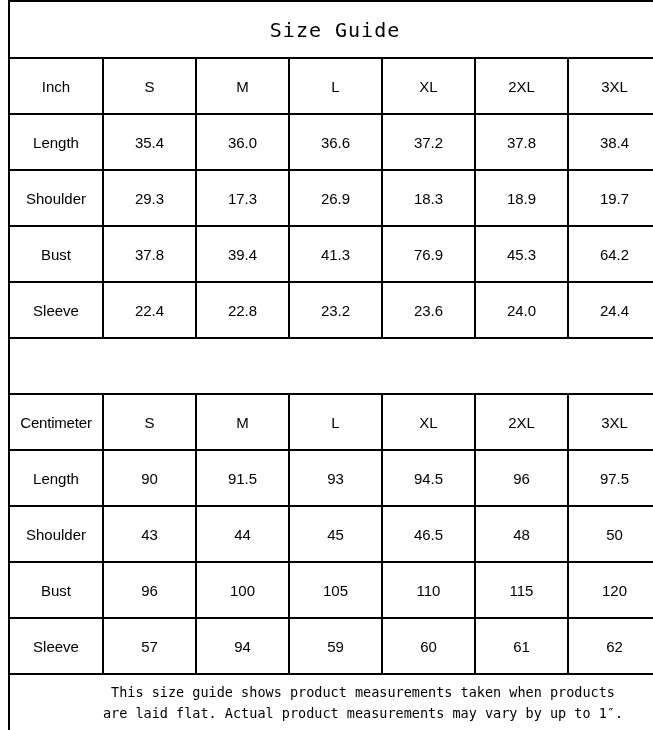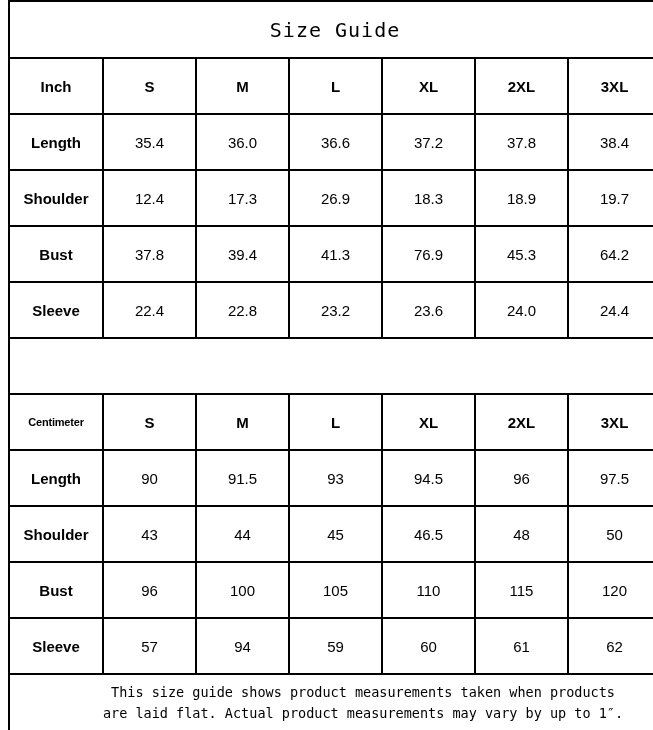--- a/index.html
+++ b/index.html
@@ -36,25 +36,25 @@
   tr.note-row  { height: 57px; }
 
   td.title {
     font-family: "DejaVu Sans Mono", "Liberation Mono", monospace;
     font-size: 20px;
     font-weight: 400;
     letter-spacing: 1px;
   }
   th.hdr, th.rlabel {
     font-size: 15px;
-    font-weight: 700;
+    font-weight: 400;
     border-radius: 22px;
   }
   th.shrink {
-    font-size: 11px;
+    font-size: 15px;
     letter-spacing: -0.2px;
   }
   td.val {
     font-size: 15px;
     font-weight: 400;
   }
   td.note {
     font-family: "DejaVu Sans Mono", "Liberation Mono", monospace;
     font-size: 13.5px;
     font-weight: 400;
@@ -99,21 +99,21 @@
       <th class="rlabel">Length</th>
       <td class="val">35.4</td>
       <td class="val">36.0</td>
       <td class="val">36.6</td>
       <td class="val">37.2</td>
       <td class="val">37.8</td>
       <td class="val">38.4</td>
     </tr>
     <tr class="std-row">
       <th class="rlabel">Shoulder</th>
-      <td class="val">12.4</td>
+      <td class="val">29.3</td>
       <td class="val">17.3</td>
       <td class="val">26.9</td>
       <td class="val">18.3</td>
       <td class="val">18.9</td>
       <td class="val">19.7</td>
     </tr>
     <tr class="std-row">
       <th class="rlabel">Bust</th>
       <td class="val">37.8</td>
       <td class="val">39.4</td>

